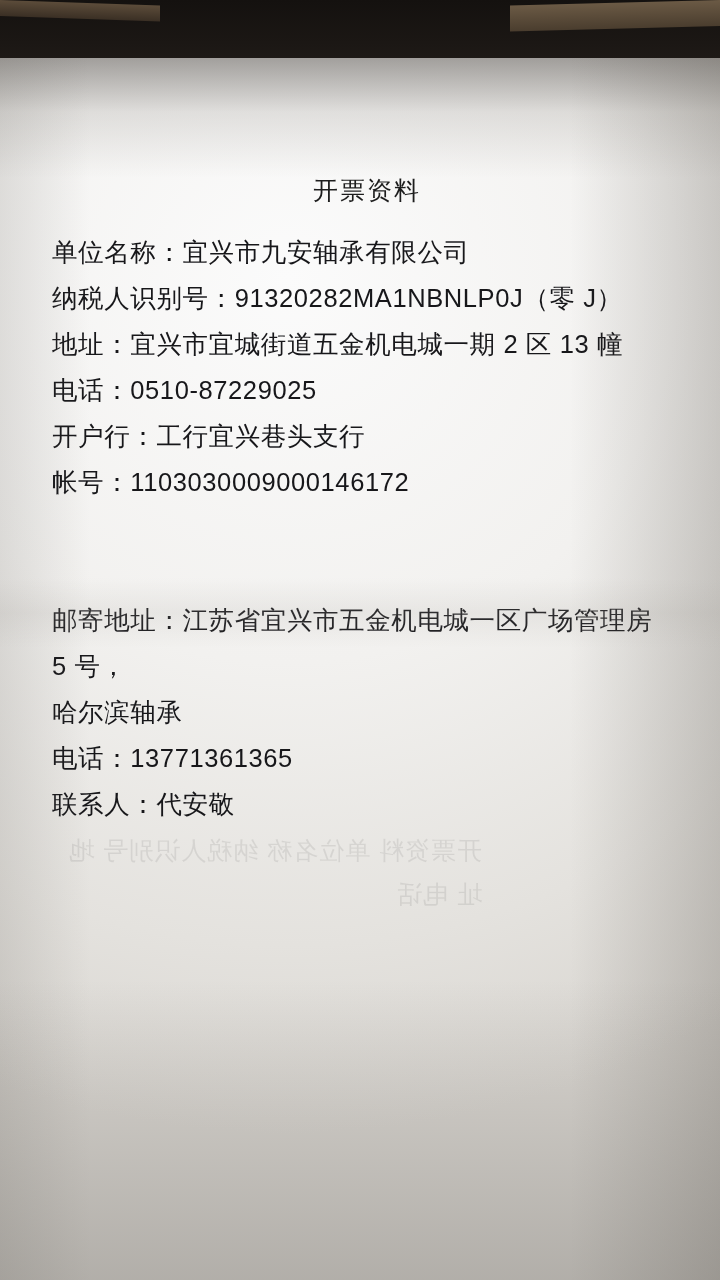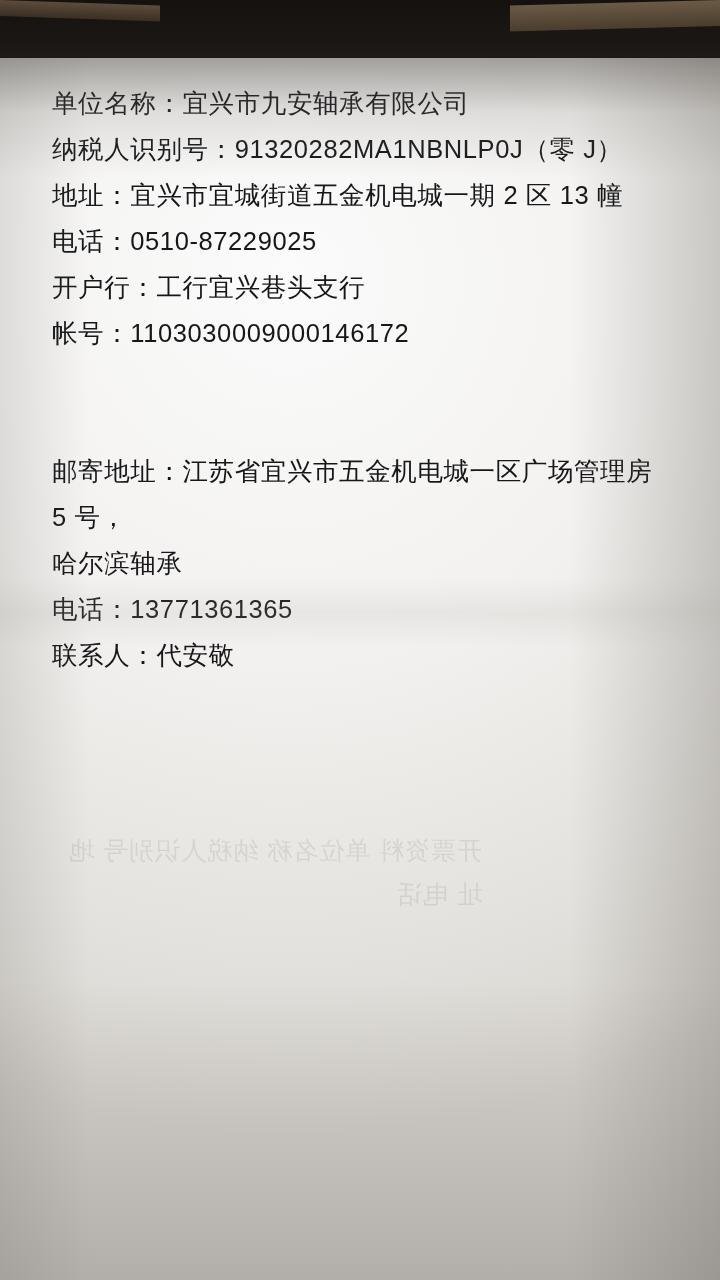--- a/index.html
+++ b/index.html
@@ -135,20 +135,21 @@
     <div class="wood"></div>
     <div class="wood-left"></div>
   </div>
 
   <div id="paper">
 
     <div id="bleed">开票资料 单位名称 纳税人识别号 地址 电话</div>
 
     <div id="content">
 
+      <div class="doc-title">开票资料</div>
 
       <div class="lines">
         <div class="line">单位名称：宜兴市九安轴承有限公司</div>
         <div class="line">纳税人识别号：91320282MA1NBNLP0J（零 J）</div>
         <div class="line">地址：宜兴市宜城街道五金机电城一期 2 区 13 幢</div>
         <div class="line">电话：0510-87229025</div>
         <div class="line">开户行：工行宜兴巷头支行</div>
         <div class="line">帐号：1103030009000146172</div>
 
         <div class="gap"></div>

